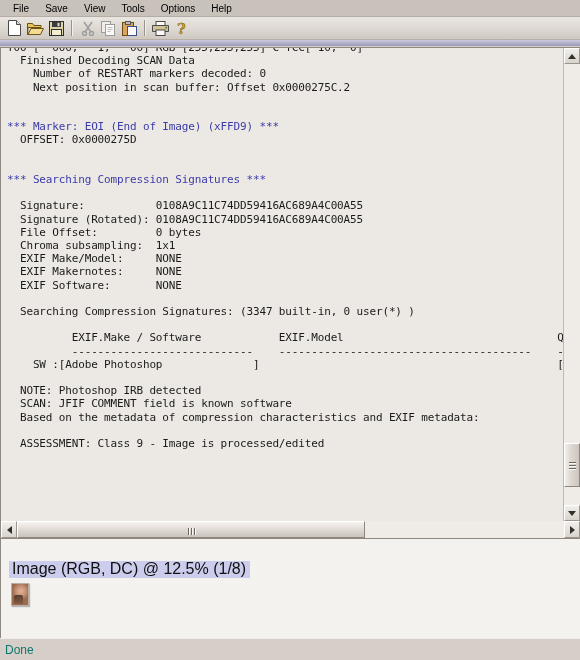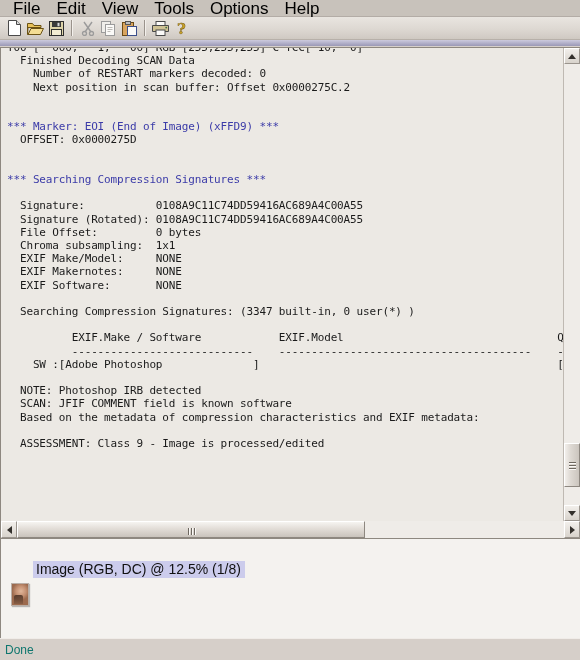--- a/index.html
+++ b/index.html
@@ -28,21 +28,21 @@
     height: 17px;
     background: #c8c2bb;
     border-bottom: 1px solid #b3aca6;
     display: flex;
     align-items: center;
     padding-left: 5px;
     flex: 0 0 auto;
     box-sizing: border-box;
   }
   .menu-item {
-    font-size: 17px;
+    font-size: 10px;
     color: #000;
     padding: 0 8px;
     line-height: 15px;
     cursor: default;
     white-space: nowrap;
   }
 
   
   .toolbar {
     height: 23px;
@@ -221,27 +221,26 @@
     border-left: 1px solid #8e8880;
     position: relative;
     overflow: hidden;
     box-sizing: border-box;
   }
   .preview-label {
     position: absolute;
     left: 8px;
     top: 22px;
     font-family: "Liberation Sans", sans-serif;
-    font-size: 14px;
+    font-size: 16px;
     color: #111;
     background: #ccccec;
     padding: 1px 4px 2px 3px;
     white-space: nowrap;
     line-height: 14px;
-    margin-left: 24px;
   }
   .thumb {
     position: absolute;
     left: 10px;
     top: 44px;
     width: 16px;
     height: 21px;
     border: 1px solid #b9aea6;
     background:
       radial-gradient(ellipse 55% 42% at 56% 34%, #e0b69a 0%, #c69274 55%, #9c6a4e 100%),
@@ -281,21 +280,21 @@
     width: 14px; height: 100%;
   }
 </style>
 </head>
 <body>
 
 <div class="app">
 
   <div class="menubar">
     <div class="menu-item">File</div>
-    <div class="menu-item">Edit</div>
+    <div class="menu-item">Save</div>
     <div class="menu-item">View</div>
     <div class="menu-item">Tools</div>
     <div class="menu-item">Options</div>
     <div class="menu-item">Help</div>
   </div>
 
   <div class="toolbar">
 
     <div class="tb-btn">
       <svg width="15" height="16" viewBox="0 0 15 16">

